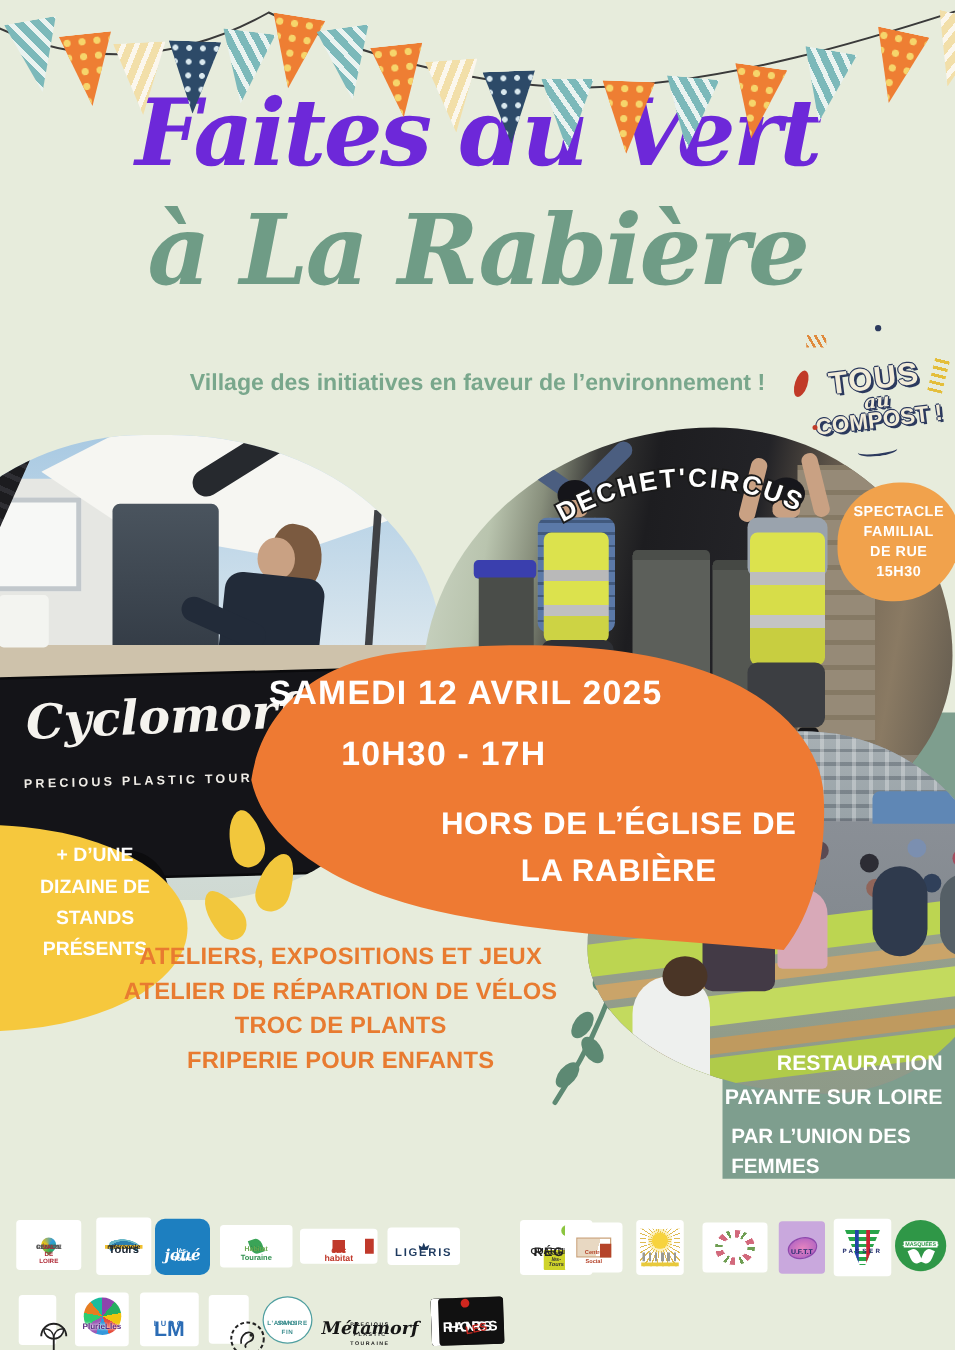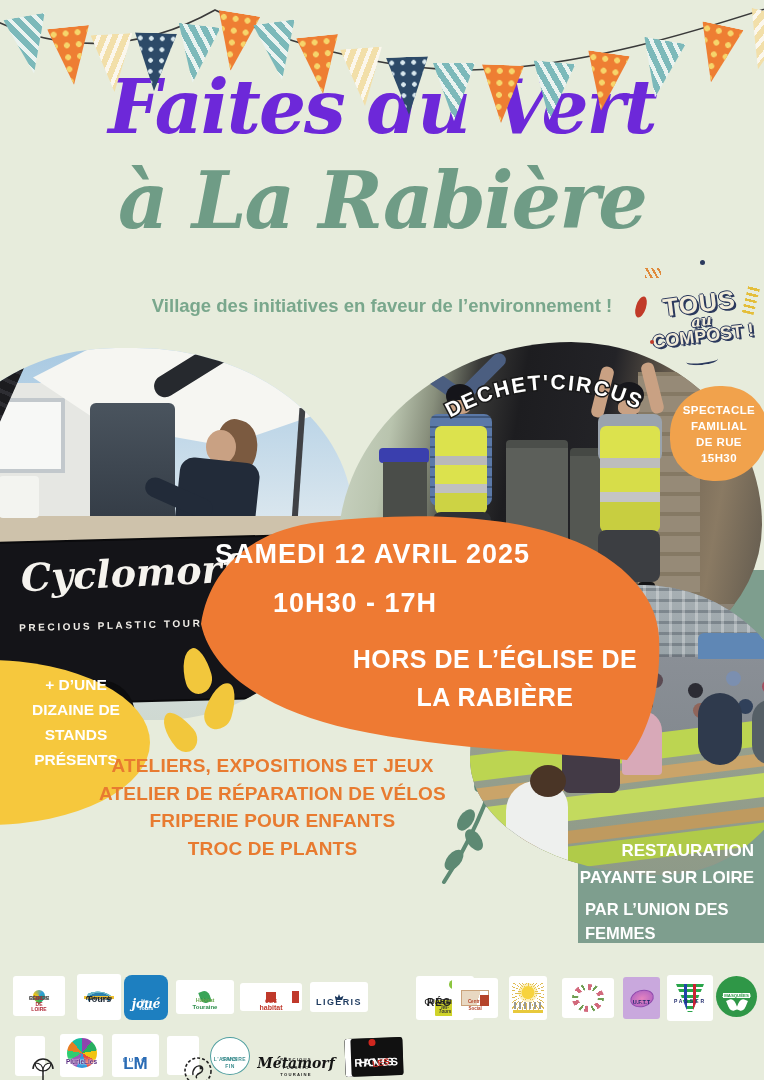--- a/index.html
+++ b/index.html
@@ -345,22 +345,22 @@
       <div class="line">STANDS</div>
       <div class="line">PRÉSENTS</div>
     </div>
   <div class="petal" id="petal1"></div>
   <div class="petal" id="petal2"></div>
   <div class="petal" id="petal3"></div>
 
   <div id="activities">
       <div class="line">ATELIERS, EXPOSITIONS ET JEUX</div>
       <div class="line">ATELIER DE RÉPARATION DE VÉLOS</div>
+      <div class="line">TROC DE PLANTS</div>
       <div class="line">FRIPERIE POUR ENFANTS</div>
-      <div class="line">TROC DE PLANTS</div>
     </div>
 
   <svg id="sprig" viewBox="0 0 78 138">
     <path d="M14,134 C36,100 58,58 70,8" fill="none" stroke="#5d8973" stroke-width="4" stroke-linecap="round"></path>
     <ellipse cx="24" cy="112" rx="7" ry="12" fill="#5d8973" transform="rotate(40 24 112)"></ellipse>
     <ellipse cx="44" cy="92" rx="7" ry="12" fill="#5d8973" transform="rotate(-35 44 92)"></ellipse>
     <ellipse cx="36" cy="72" rx="7" ry="12" fill="#5d8973" transform="rotate(35 36 72)"></ellipse>
     <ellipse cx="60" cy="52" rx="7" ry="12" fill="#5d8973" transform="rotate(-30 60 52)"></ellipse>
     <ellipse cx="52" cy="34" rx="6.5" ry="11" fill="#5d8973" transform="rotate(30 52 34)"></ellipse>
     <ellipse cx="70" cy="14" rx="6.5" ry="11" fill="#5d8973" transform="rotate(-20 70 14)"></ellipse>

